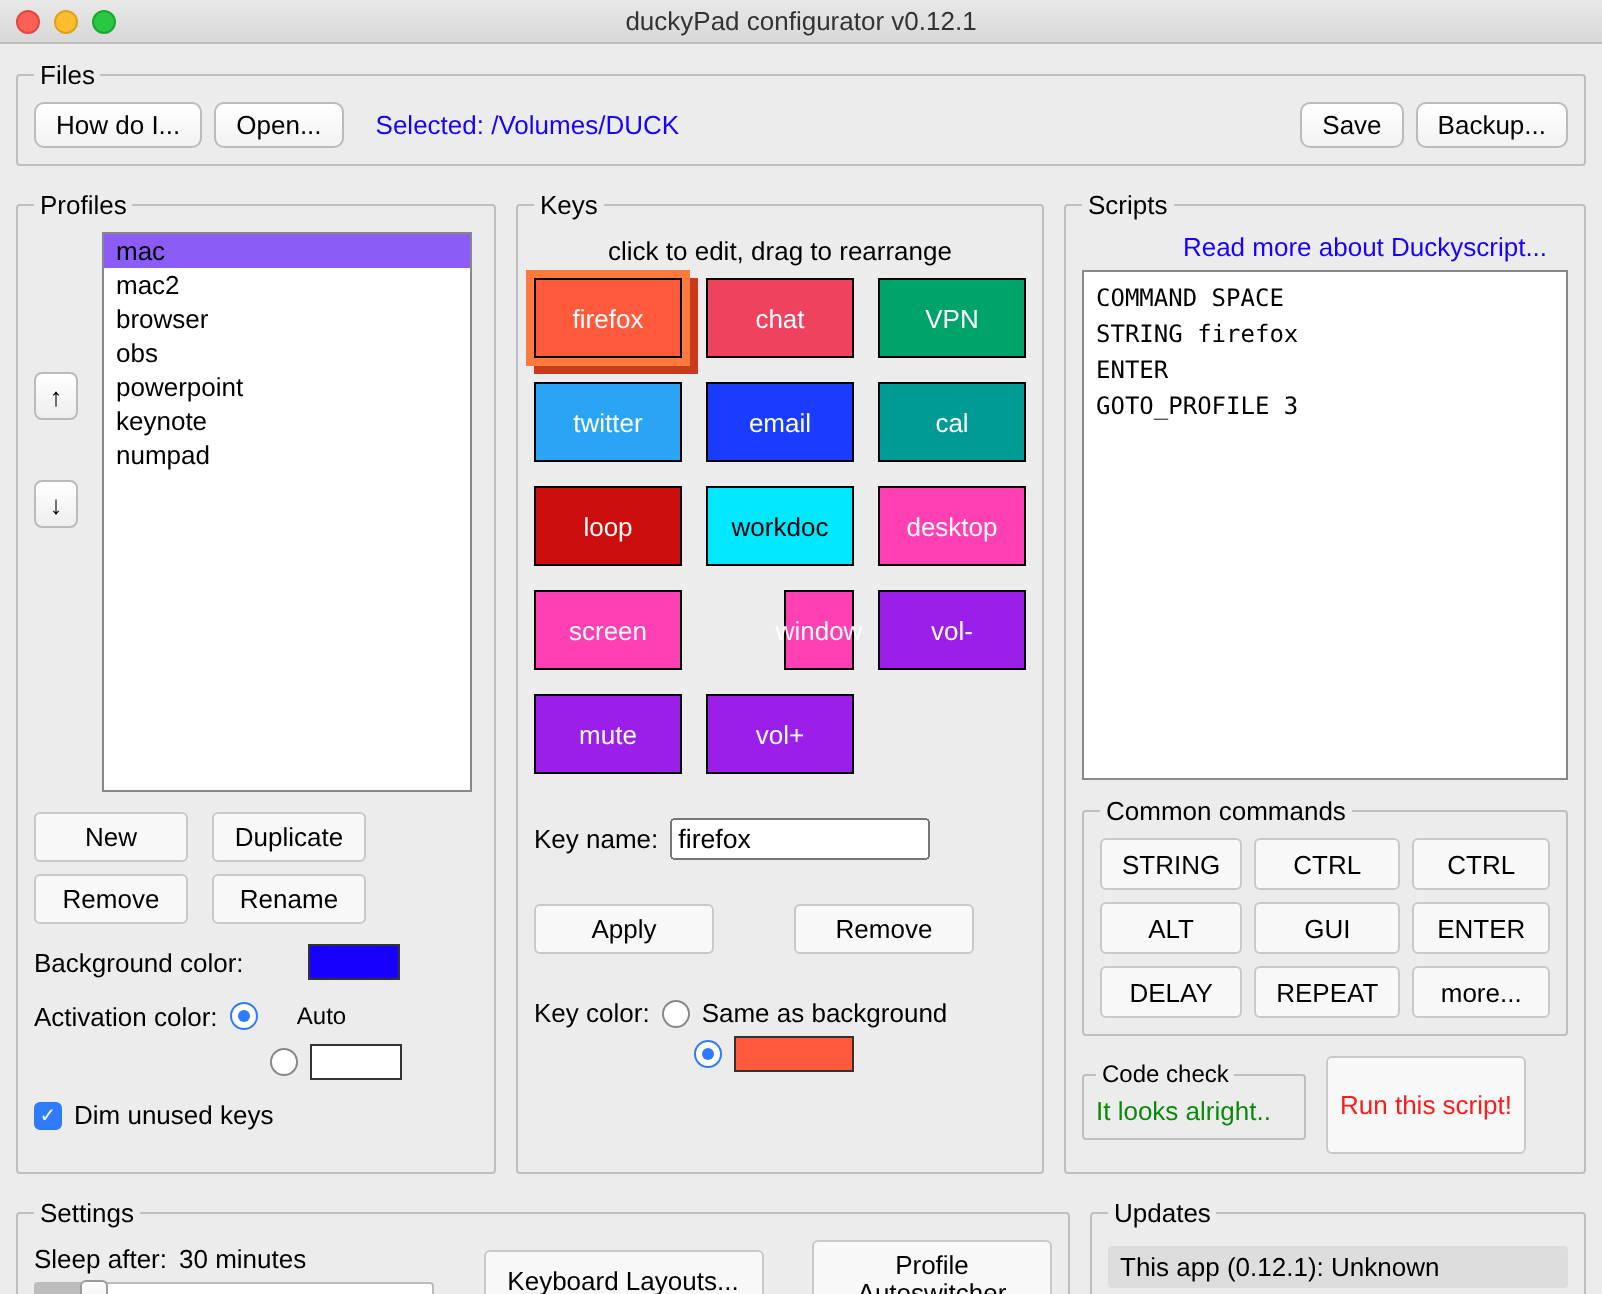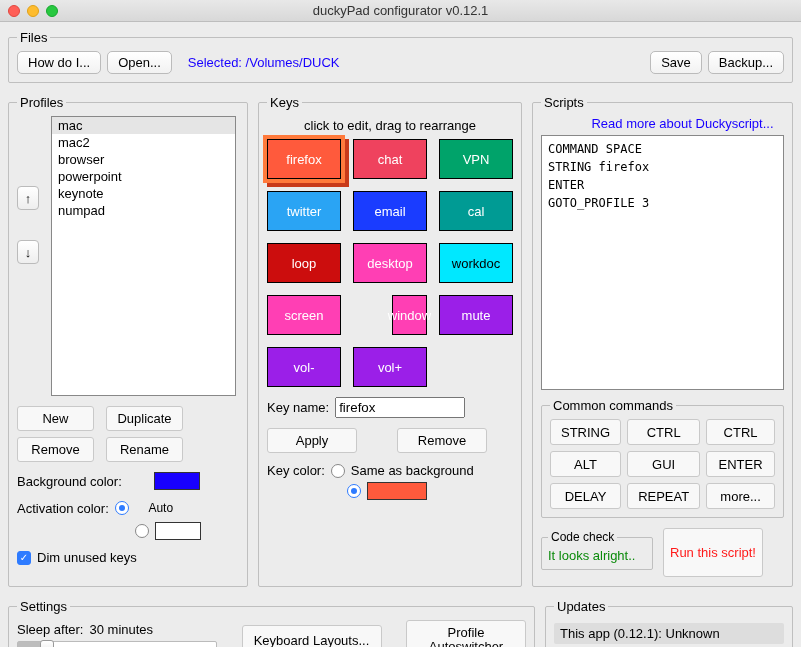--- a/index.html
+++ b/index.html
@@ -54,21 +54,21 @@
   .col-keys{ width:262px; }
   .col-scripts{ flex:1; }
   .profile-list{
     background:#fff; border:1px solid #888;
     width:185px; height:280px; margin-left:0;
     overflow:hidden; font-size:13px;
   }
   .profile-list .item{
     padding:1px 6px; cursor:default;
   }
-  .profile-list .item.sel{ background:#e5e5e5; }
+  .profile-list .item.sel{ background:#8b5cf6; }
   .arrow-col{ display:flex; flex-direction:column; gap:30px; margin-right:6px; }
   .arrow-btn{
     width:22px; height:24px; border:1px solid #bbb; border-radius:4px;
     background:linear-gradient(#fff,#eee); display:flex; align-items:center; justify-content:center;
     cursor:pointer; font-size:13px;
   }
   .pf-btns{ display:flex; gap:12px; margin-top:10px;}
   .pf-btns .btn.flat{ width:77px; }
   .swatch{ width:46px; height:18px; border:1px solid #333; display:inline-block;}
   .auto-badge{
@@ -84,21 +84,21 @@
     width:14px;height:14px;border-radius:3px;border:1px solid #2e7bff;background:#2e7bff;
     display:inline-flex;align-items:center;justify-content:center;color:#fff;font-size:10px;
   }
   .keys-hint{ text-align:center; margin:2px 0 6px 0;}
   .keygrid{ display:grid; grid-template-columns:repeat(3,74px); grid-auto-rows:40px; gap:12px; justify-content:center;}
   .key{
     border:1px solid #000; color:#fff; display:flex;align-items:center;justify-content:center;
     font-size:13px; cursor:pointer; position:relative;
   }
   .key.selected{ box-shadow:0 0 0 4px #ff7a3c, 4px 4px 0 4px #c83a1a; }
-  .keyform .row{ margin-top:10px; }
+  .keyform .row{ margin-top:22px; }
   .script-text{
     background:#fff;border:1px solid #888;height:255px;padding:4px 6px;
     font-family:Menlo,Consolas,monospace;font-size:12px;white-space:pre;line-height:1.5;overflow:auto;
   }
   .cc-grid{ display:grid; grid-template-columns:repeat(3,1fr); gap:6px;}
   .cc-grid .btn.flat{ width:100%; height:26px;}
   .codecheck{ border:1px solid #bfbfbf; border-radius:2px; padding:4px 6px 6px 6px; width:112px;}
   .codecheck legend{font-size:12px;}
   .run-btn{ color:#ff1a1a; border:1px solid #c9c9c9; background:#f8f8f8; border-radius:3px; padding:16px 6px; cursor:pointer;}
   .bottom{ display:flex; gap:10px; }
@@ -147,20 +147,21 @@
       <legend>Profiles</legend>
       <div class="row" style="align-items:flex-start;">
         <div class="arrow-col" style="margin-top:70px;">
           <div class="arrow-btn">↑</div>
           <div class="arrow-btn">↓</div>
         </div>
         <div class="profile-list" id="profile-list">
             <div class="item sel">mac</div>
             <div class="item">mac2</div>
             <div class="item">browser</div>
+            <div class="item">obs</div>
             <div class="item">powerpoint</div>
             <div class="item">keynote</div>
             <div class="item">numpad</div>
           </div>
       </div>
       <div class="pf-btns">
         <button class="btn flat">New</button>
         <button class="btn flat">Duplicate</button>
       </div>
       <div class="pf-btns" style="margin-top:6px;">
@@ -190,26 +191,26 @@
       <legend>Keys</legend>
       <div class="keys-hint">click to edit, drag to rearrange</div>
       <div class="keygrid" id="keygrid">
           <div class="key selected" style="background: rgb(255, 90, 60);">firefox</div>
           <div class="key" style="background: rgb(239, 66, 94);">chat</div>
           <div class="key" style="background: rgb(0, 163, 106);">VPN</div>
           <div class="key" style="background: rgb(42, 164, 244);">twitter</div>
           <div class="key" style="background: rgb(26, 60, 255);">email</div>
           <div class="key" style="background: rgb(0, 155, 148);">cal</div>
           <div class="key" style="background: rgb(204, 13, 13);">loop</div>
+          <div class="key" style="background: rgb(0, 232, 255); color: rgb(0, 0, 0);">workdoc</div>
           <div class="key" style="background: rgb(255, 63, 180);">desktop</div>
-          <div class="key" style="background: rgb(0, 232, 255); color: rgb(0, 0, 0);">workdoc</div>
           <div class="key" style="background: rgb(255, 63, 180);">screen</div>
           <div class="key" style="background: rgb(255, 63, 180); margin-left: 39px;">window</div>
+          <div class="key" style="background: rgb(155, 31, 232);">vol-</div>
           <div class="key" style="background: rgb(155, 31, 232);">mute</div>
-          <div class="key" style="background: rgb(155, 31, 232);">vol-</div>
           <div class="key" style="background: rgb(155, 31, 232);">vol+</div>
         </div>
       <div class="keyform">
         <div class="row">
           <span>Key name:</span>
           <input class="tx" style="width: 130px;" value="firefox">
         </div>
         <div class="row" style="gap:40px;">
           <button class="btn flat" style="width:90px;">Apply</button>
           <button class="btn flat" style="width:90px;">Remove</button>

